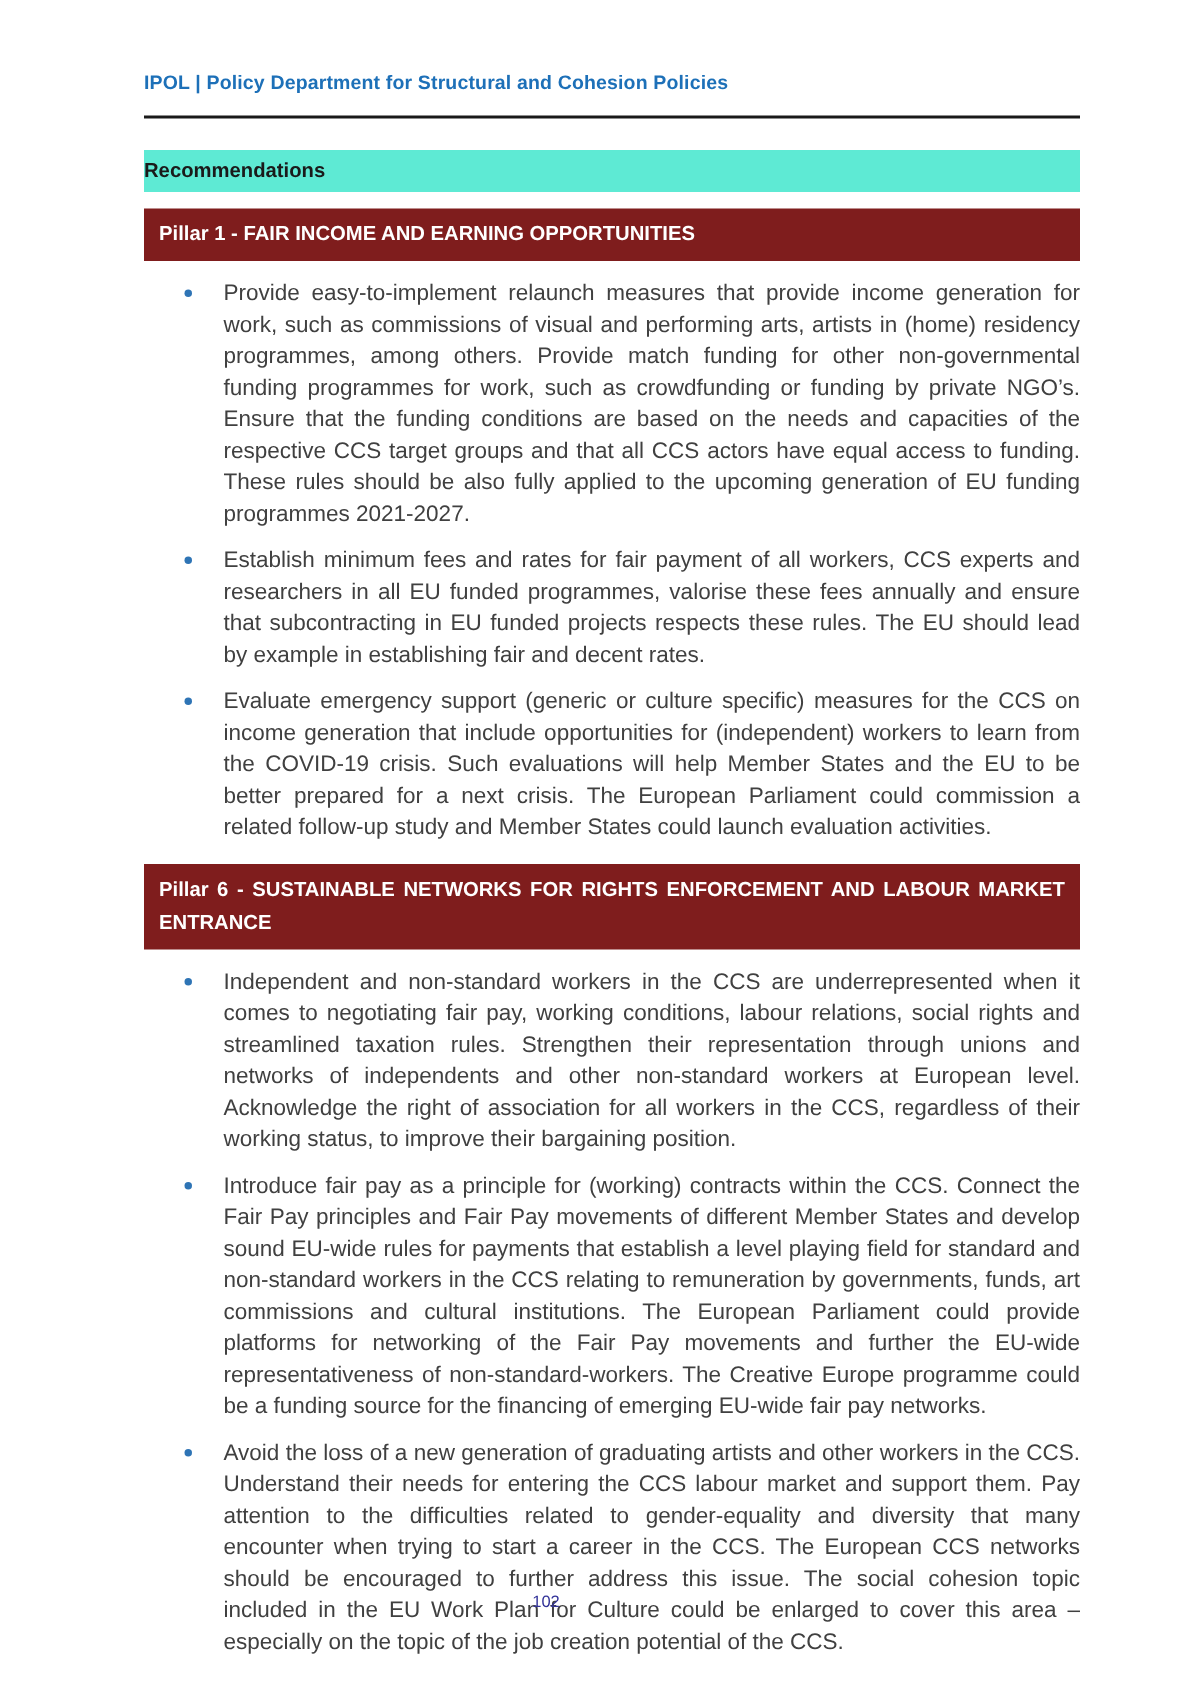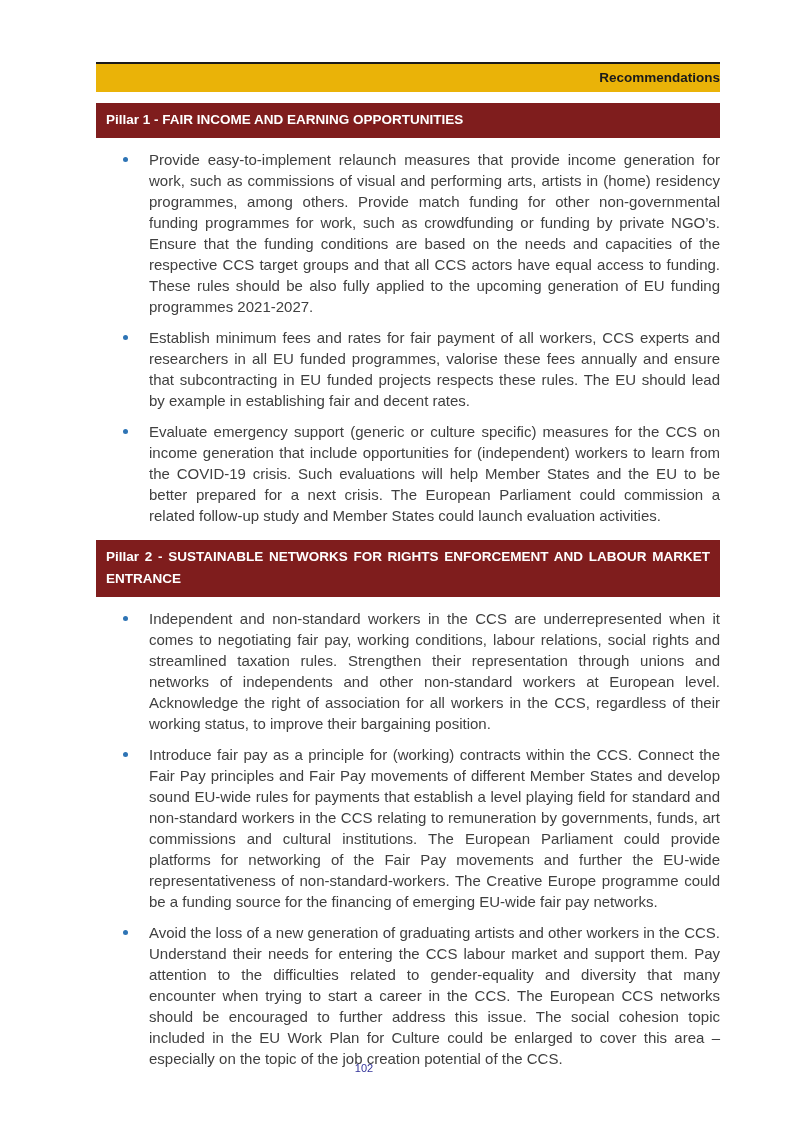--- a/index.html
+++ b/index.html
@@ -28,24 +28,25 @@
     font-weight: bold;
     letter-spacing: 0.1px;
   }
   .header-rule {
     border: none;
     border-top: 2px solid #1a1a1a;
     margin-top: 15px;
   }
   
   .recommendations-banner {
-    background: #eab308;
+    margin-top: 21px;
+    background: #5eead4;
     height: 28px;
     line-height: 28px;
-    text-align: right;
+    text-align: left;
     font-size: 13.5px;
     font-weight: bold;
     color: #1a1a1a;
   }
   
   .pillar-banner {
     margin-top: 11px;
     background: #7f1d1d;
     color: #ffffff;
     font-size: 13.5px;
@@ -88,20 +89,21 @@
     font-size: 11px;
     color: #333399;
   }
 </style>
 </head>
 <body>
 
 <div class="page">
 
   <div class="doc-header">
+    <div class="doc-header-title">IPOL | Policy Department for Structural and Cohesion Policies</div>
     <hr class="header-rule">
   </div>
 
   <div class="recommendations-banner">Recommendations</div>
 
   <div class="pillar-banner">Pillar 1 - FAIR INCOME AND EARNING OPPORTUNITIES</div>
 
   <ul class="bullet-list">
     <li>
       <span class="bullet-dot"></span>
@@ -110,21 +112,21 @@
     <li>
       <span class="bullet-dot"></span>
       <span>Establish minimum fees and rates for fair payment of all workers, CCS experts and researchers in all EU funded programmes, valorise these fees annually and ensure that subcontracting in EU funded projects respects these rules. The EU should lead by example in establishing fair and decent rates.</span>
     </li>
     <li>
       <span class="bullet-dot"></span>
       <span>Evaluate emergency support (generic or culture specific) measures for the CCS on income generation that include opportunities for (independent) workers to learn from the COVID-19 crisis. Such evaluations will help Member States and the EU to be better prepared for a next crisis. The European Parliament could commission a related follow-up study and Member States could launch evaluation activities.</span>
     </li>
   </ul>
 
-  <div class="pillar-banner">Pillar 2 - SUSTAINABLE NETWORKS FOR RIGHTS ENFORCEMENT AND LABOUR MARKET ENTRANCE</div>
+  <div class="pillar-banner">Pillar 6 - SUSTAINABLE NETWORKS FOR RIGHTS ENFORCEMENT AND LABOUR MARKET ENTRANCE</div>
 
   <ul class="bullet-list">
     <li>
       <span class="bullet-dot"></span>
       <span>Independent and non-standard workers in the CCS are underrepresented when it comes to negotiating fair pay, working conditions, labour relations, social rights and streamlined taxation rules. Strengthen their representation through unions and networks of independents and other non-standard workers at European level. Acknowledge the right of association for all workers in the CCS, regardless of their working status, to improve their bargaining position.</span>
     </li>
     <li>
       <span class="bullet-dot"></span>
       <span>Introduce fair pay as a principle for (working) contracts within the CCS. Connect the Fair Pay principles and Fair Pay movements of different Member States and develop sound EU-wide rules for payments that establish a level playing field for standard and non-standard workers in the CCS relating to remuneration by governments, funds, art commissions and cultural institutions. The European Parliament could provide platforms for networking of the Fair Pay movements and further the EU-wide representativeness of non-standard-workers. The Creative Europe programme could be a funding source for the financing of emerging EU-wide fair pay networks.</span>
     </li>

